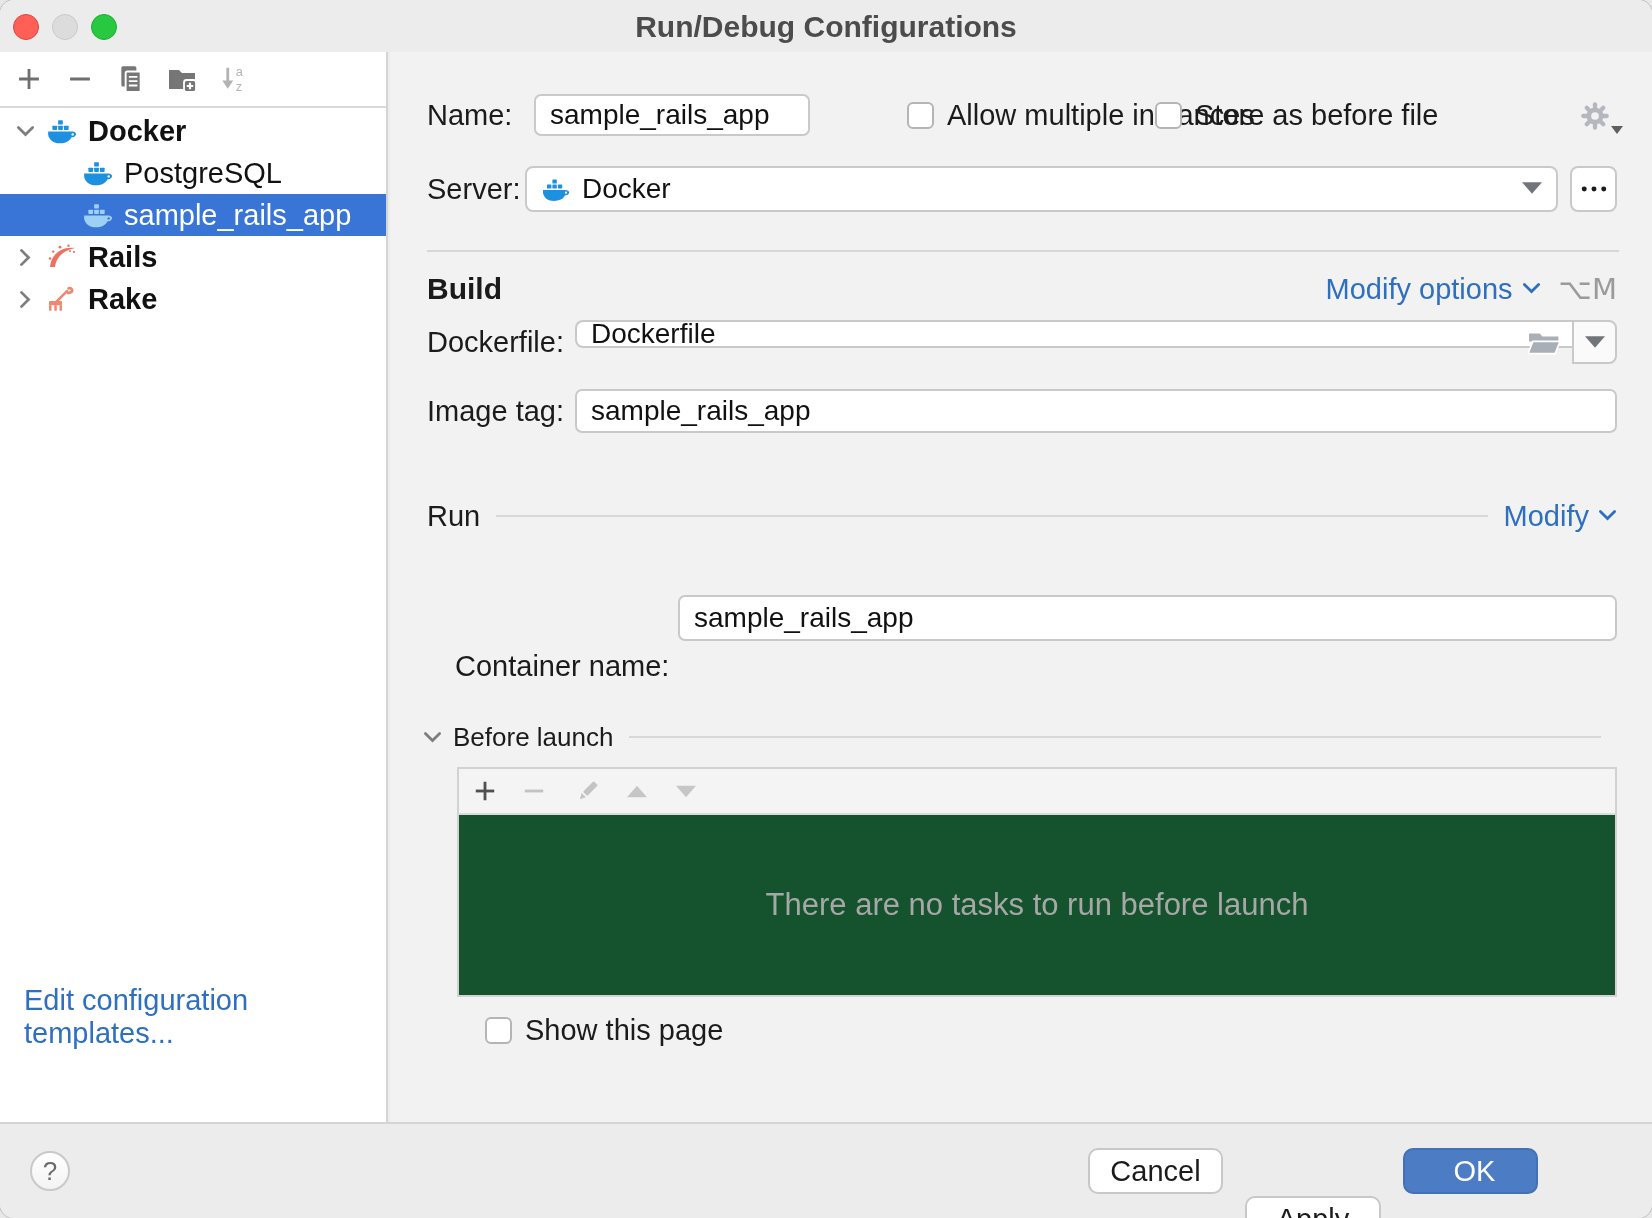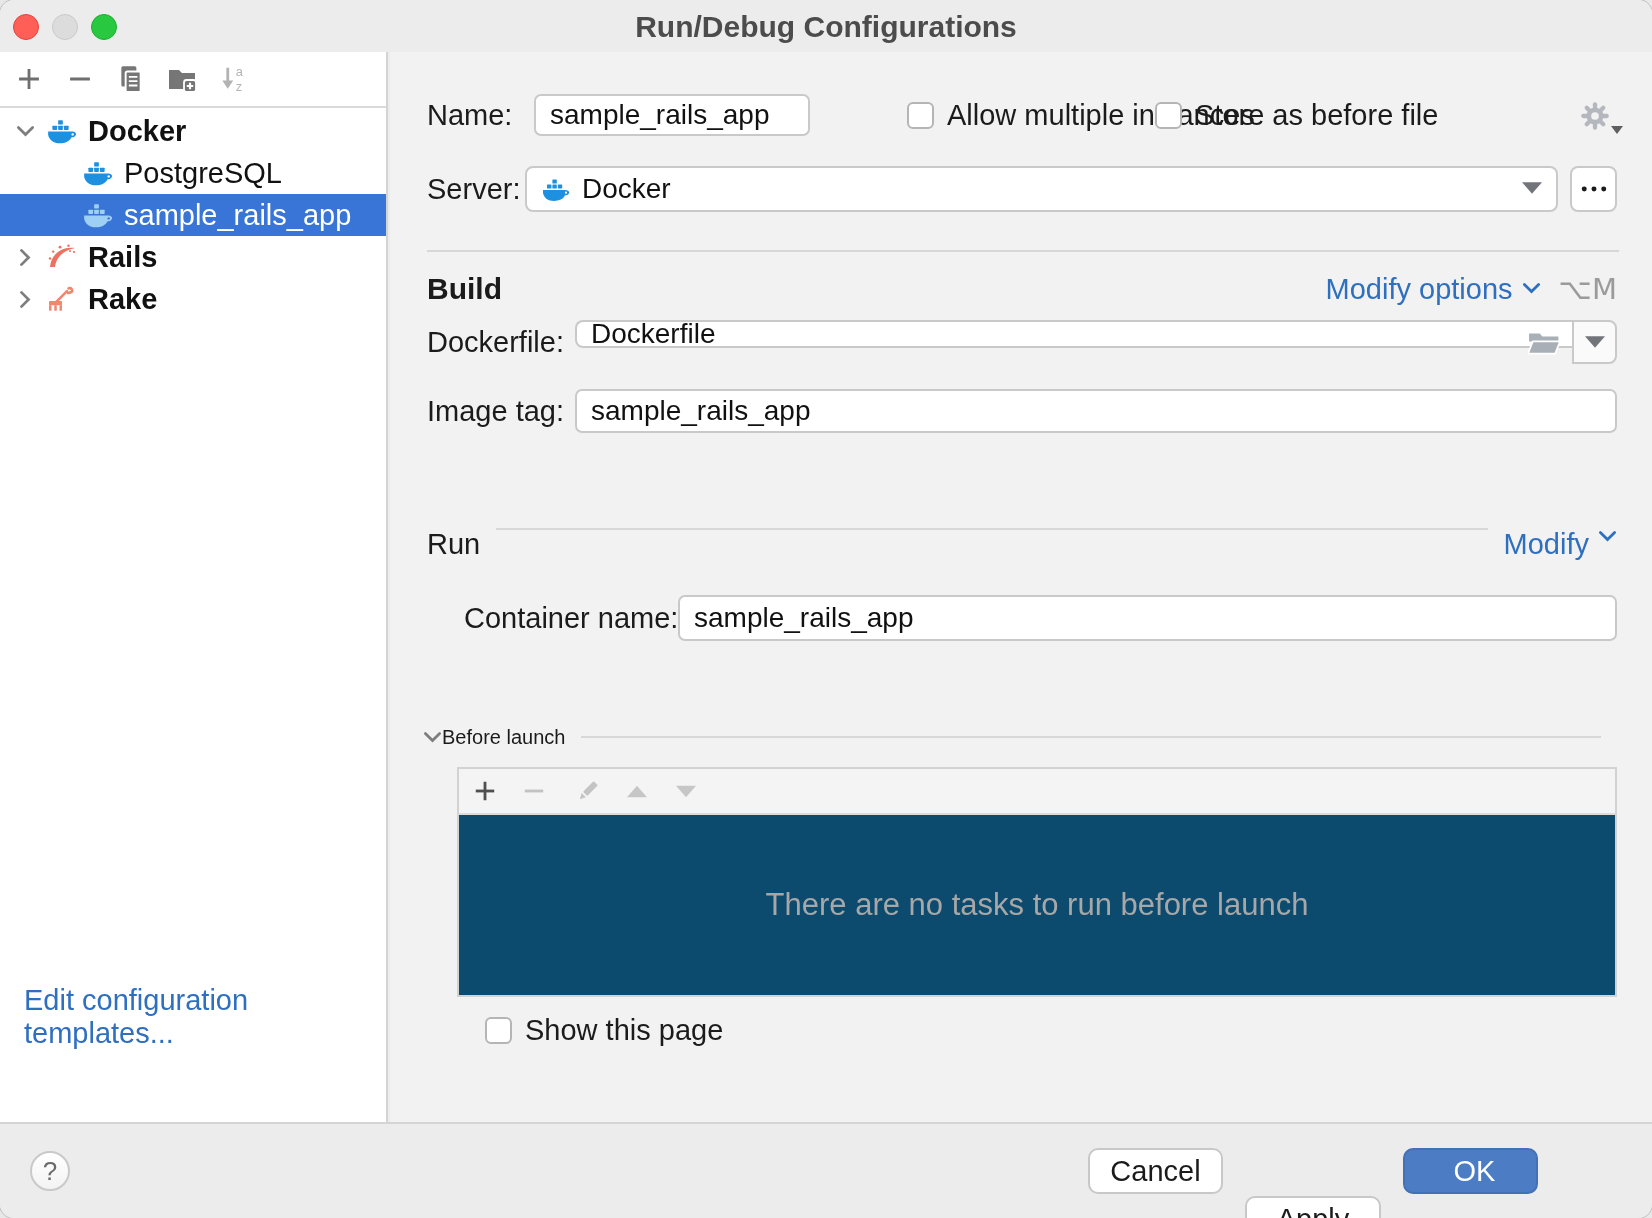--- a/index.html
+++ b/index.html
@@ -64,32 +64,32 @@
 
   .row-dockerfile { top:268px; height:44px; }
   .file-combo { position:absolute; left:185px; top:0; height:44px; display:flex; }
   .file-field { width:997px; height:28px; border:2px solid #c9c9c9; border-right:none; border-radius:8px 0 0 8px; background:#fff; display:flex; align-items:center; padding:0 14px; font-size:28px; color:#111; position:relative; }
   .file-field .folder-ic { position:absolute; right:12px; top:8px; }
   .file-drop { width:45px; height:44px; border:2px solid #c9c9c9; border-radius:0 8px 8px 0; background:#fafafa; display:flex; align-items:center; justify-content:center; }
 
   .row-imagetag { top:337px; height:44px; }
   .imagetag-input { position:absolute; left:185px; top:0; width:1042px; height:44px; }
 
-  .row-run { top:476px; height:44px; display:flex; padding:0 35px 0 37px; }
+  .row-run { top:442px; height:44px; display:flex; align-items:center; padding:0 35px 0 37px; }
   .row-run .title-r { font-size:29px; color:#1b1b1b; }
   .hline { flex:1; height:2px; background:#d8d8d8; margin:0 16px; }
 
   .row-container { top:543px; height:46px; }
-  .row-container .lbl { left:74px; }
+  .row-container .lbl { left:65px;margin-top:48px; }
   .container-input { position:absolute; left:288px; top:0; width:939px; height:46px; }
 
   .row-bl-hdr { top:663px; height:44px; display:flex; align-items:center; padding:0 35px 0 33px; }
-  .row-bl-hdr .title-bl { font-size:20px; color:#1b1b1b; }
-
-  .bl-panel { position:absolute; top:715px; left:67px; width:1160px; height:230px; border:2px solid #d2d2d2; background:#0c4a6e; }
+  .row-bl-hdr .title-bl { font-size:26px; color:#1b1b1b; margin-left:11px; }
+
+  .bl-panel { position:absolute; top:715px; left:67px; width:1160px; height:230px; border:2px solid #d2d2d2; background:#14532d; }
   .bl-toolbar { height:46px; background:#f4f4f4; border-bottom:2px solid #dcdcdc; display:flex; align-items:center; padding-left:12px; gap:21px; }
   .bl-tbtn { width:28px; height:28px; display:flex; align-items:center; justify-content:center; }
   .bl-empty { height:180px; display:flex; align-items:center; justify-content:center; }
   .bl-empty-text { font-size:31px; color:#a7a7a7; }
 
   .row-blcheck { top:956px; height:44px; }
   .row-blcheck .cbgroup { height:44px; }
 
   
   .footer { position:absolute; left:0; right:0; bottom:0; height:96px; background:#ececec; border-top:2px solid #d4d4d4; }

